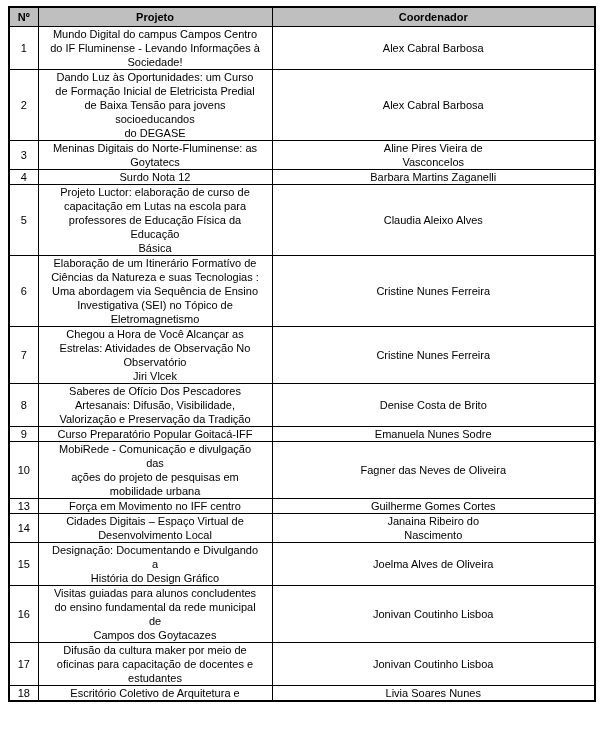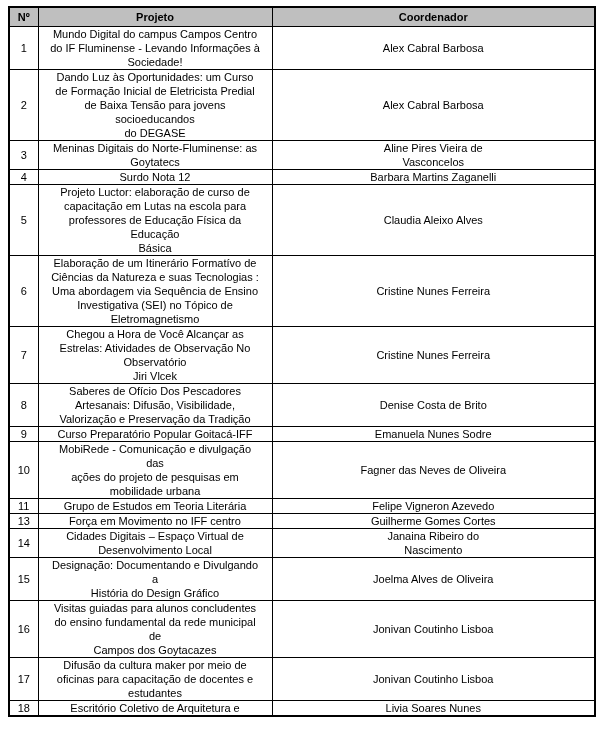--- a/index.html
+++ b/index.html
@@ -139,25 +139,20 @@
         </tr>
         <tr>
           <td class="cell-num">10</td>
           <td class="cell-projeto">MobiRede - Comunicação e divulgação
 das
 ações do projeto de pesquisas em
 mobilidade urbana</td>
           <td class="cell-coordenador">Fagner das Neves de Oliveira</td>
         </tr>
         <tr>
-          <td class="cell-num">11</td>
-          <td class="cell-projeto">Grupo de Estudos em Teoria Literária</td>
-          <td class="cell-coordenador">Felipe Vigneron Azevedo</td>
-        </tr>
-        <tr>
           <td class="cell-num">13</td>
           <td class="cell-projeto">Força em Movimento no IFF centro</td>
           <td class="cell-coordenador">Guilherme Gomes Cortes</td>
         </tr>
         <tr>
           <td class="cell-num">14</td>
           <td class="cell-projeto">Cidades Digitais – Espaço Virtual de
 Desenvolvimento Local</td>
           <td class="cell-coordenador">Janaina Ribeiro do
 Nascimento</td>

